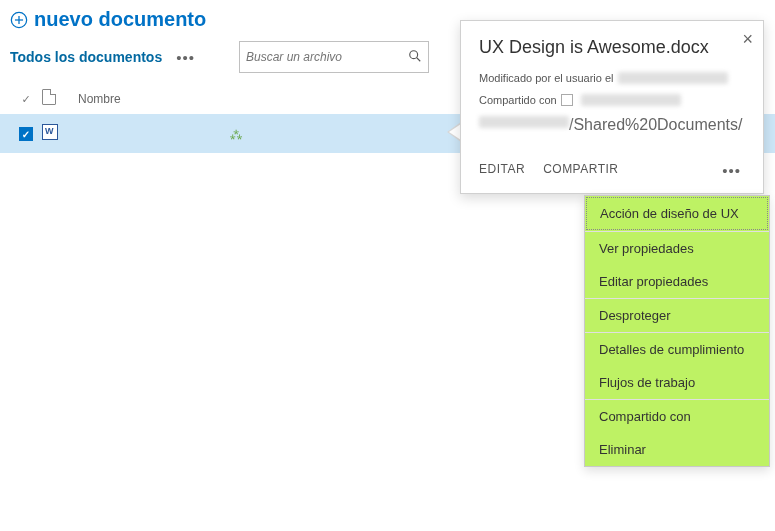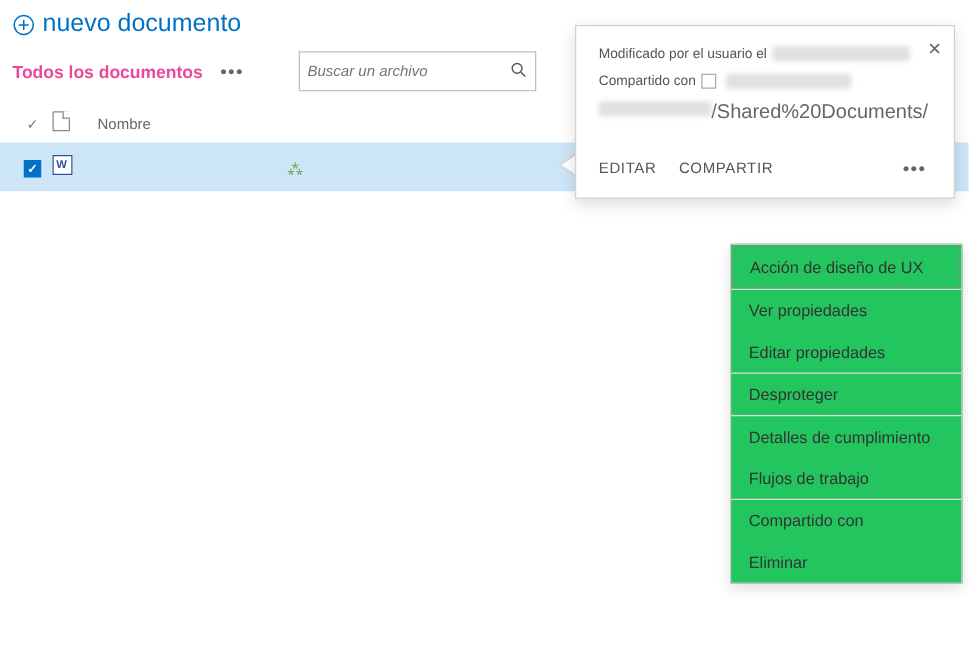--- a/index.html
+++ b/index.html
@@ -13,32 +13,32 @@
       position: relative;
       overflow: hidden;
     }
     .new-doc {
       display: flex;
       align-items: center;
       gap: 6px;
       padding: 8px 10px 6px 10px;
       color: #0072c6;
       font-size: 20px;
-      font-weight: 400;
+      font-weight: 700;
       cursor: pointer;
     }
     .new-doc svg { width: 18px; height: 18px; }
     .toolbar {
       display: flex;
       align-items: center;
       gap: 10px;
       padding: 4px 10px 10px 10px;
     }
     .view-label {
-      color: #ec4899;
+      color: #0369a1;
       font-weight: 600;
       font-size: 14px;
     }
     .dots {
       color: #666;
       cursor: pointer;
       font-size: 15px;
       padding: 0 4px;
       letter-spacing: 1px;
     }
@@ -196,21 +196,21 @@
       font-size: 12px;
       color: #555;
       letter-spacing: 0.5px;
     }
     .actions span { cursor: pointer; }
     .ctx-menu {
       position: absolute;
       left: 584px;
       top: 195px;
       width: 186px;
-      background: #22c55e;
+      background: #bef264;
       border: 1px solid #c8c8c8;
       box-shadow: 0 4px 10px rgba(0,0,0,0.12);
       font-size: 13px;
     }
     .ctx-item {
       padding: 9px 14px;
       cursor: pointer;
       color: #333;
     }
     .ctx-item.hi {
@@ -259,20 +259,21 @@
   <span class="col-check"><span class="check-box">✓</span></span>
   <span class="col-icon"><span class="word-ico"></span></span>
   <span class="row-extra">⁂</span>
   <span class="row-menu">•••</span>
 </div>
 
 <div class="callout-arrow"></div>
 
 <div class="callout">
   <span class="callout-close">×</span>
+  <div class="callout-title">UX Design is Awesome.docx</div>
 
   <div class="meta-line">
     <span>Modificado por el usuario el</span>
     <span class="blur w1">.</span>
   </div>
 
   <div class="meta-line">
     <span>Compartido con</span>
     <span class="chk"></span>
     <span class="blur w2">.</span>

